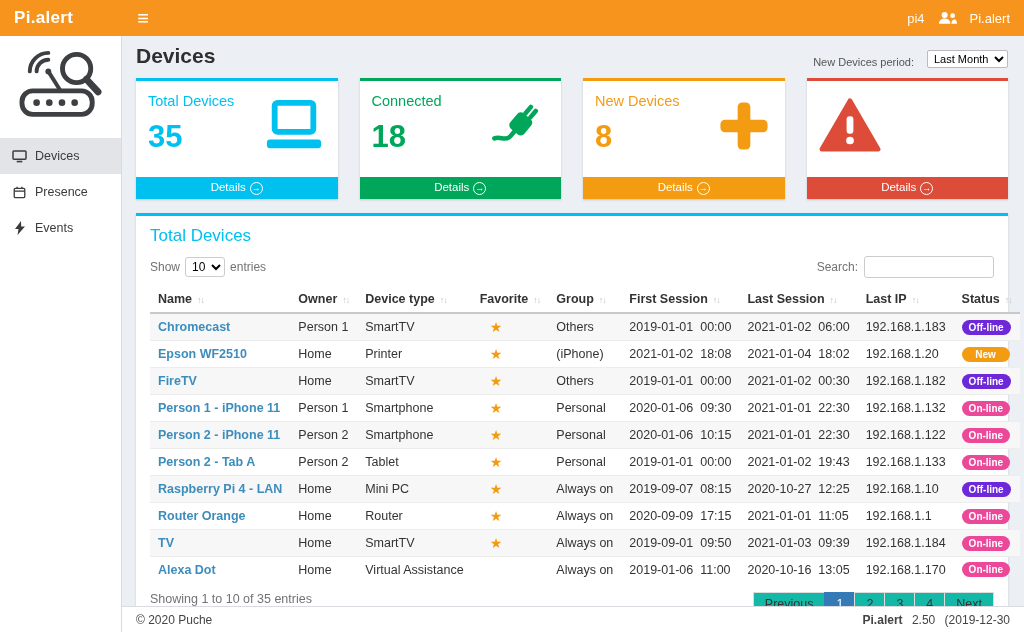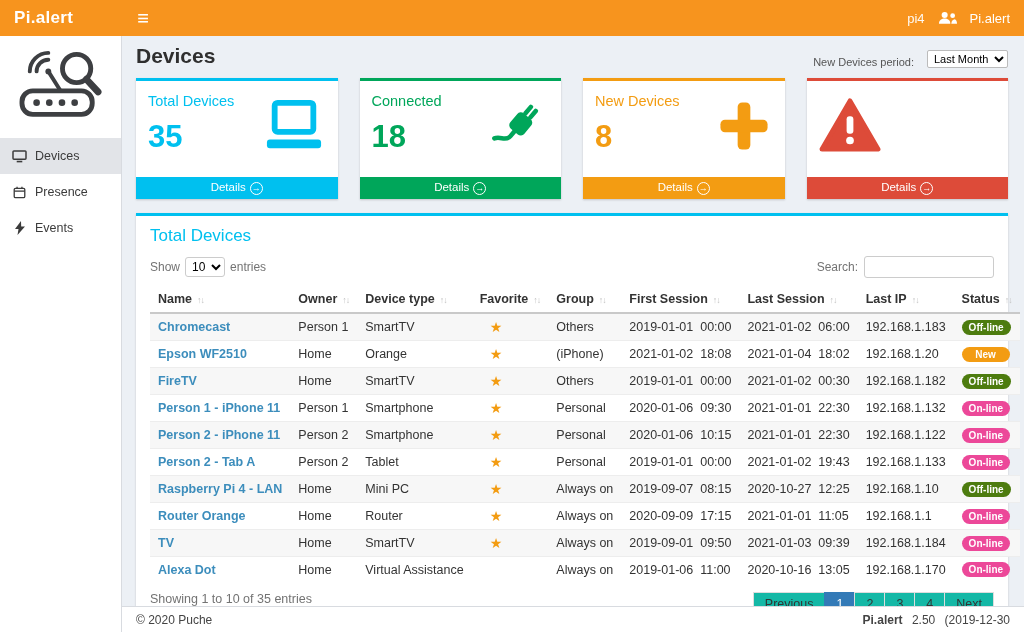--- a/index.html
+++ b/index.html
@@ -61,21 +61,21 @@
   tbody tr:nth-child(odd) { background:#f7f7f7; }
   th:nth-child(1){width:150px;} th:nth-child(2){width:78px;} th:nth-child(3){width:108px;}
   th:nth-child(4){width:78px;} th:nth-child(5){width:88px;} th:nth-child(6){width:116px;}
   th:nth-child(7){width:116px;} th:nth-child(8){width:102px;} th:nth-child(9){width:64px;}
   .device-link { color:#3c8dbc; font-weight:bold; text-decoration:none; cursor:pointer; }
   .star { color:#f39c12; font-size:14px; }
   .fav-cell { padding-left:18px; }
   .ws { white-space:pre; }
   .badge { display:inline-block; min-width:48px; text-align:center; padding:2px 7px; border-radius:9px;
     color:#fff; font-size:10px; font-weight:bold; }
-  .st-online { background:#ec4899; } .st-offline { background:#4d7c0f; } .st-new { background:#f39c12; }
+  .st-online { background:#ec4899; } .st-offline { background:#6d28d9; } .st-new { background:#f39c12; }
 
   .table-foot { display:flex; justify-content:space-between; align-items:flex-start; margin-top:10px; }
   .summary { font-size:12.5px; color:#737373; }
   .pager { display:flex; }
   .page-btn { padding:4px 11px; border:1px solid #ddd; margin-left:-1px; font-size:12.5px; color:#333;
     background:#14b8a6; cursor:pointer; }
   .page-btn.active { background:#337ab7; border-color:#337ab7; color:#fff; }
 
   
   .footer { height:26px; background:#fff; border-top:1px solid #d8dbe0; display:flex; align-items:center;
@@ -281,21 +281,21 @@
                 <td class="fav-cell"><span class="star">★</span></td>
                 <td>Others</td>
                 <td class="ws">2019-01-01  00:00</td>
                 <td class="ws">2021-01-02  06:00</td>
                 <td>192.168.1.183</td>
                 <td><span class="badge st-offline">Off-line</span></td>
               </tr>
               <tr>
                 <td><a class="device-link">Epson WF2510</a></td>
                 <td>Home</td>
-                <td>Orange</td>
+                <td>Printer</td>
                 <td class="fav-cell"><span class="star">★</span></td>
                 <td>(iPhone)</td>
                 <td class="ws">2021-01-02  18:08</td>
                 <td class="ws">2021-01-04  18:02</td>
                 <td>192.168.1.20</td>
                 <td><span class="badge st-new">New</span></td>
               </tr>
               <tr>
                 <td><a class="device-link">FireTV</a></td>
                 <td>Home</td>

